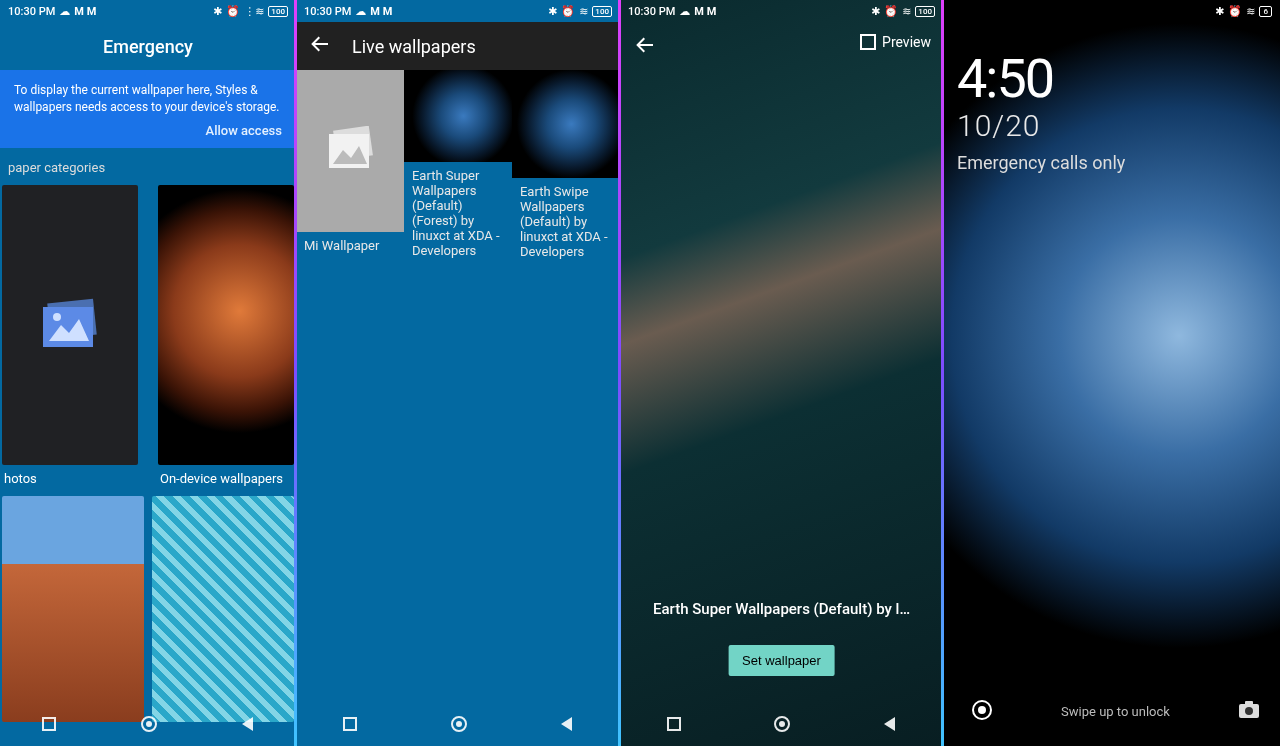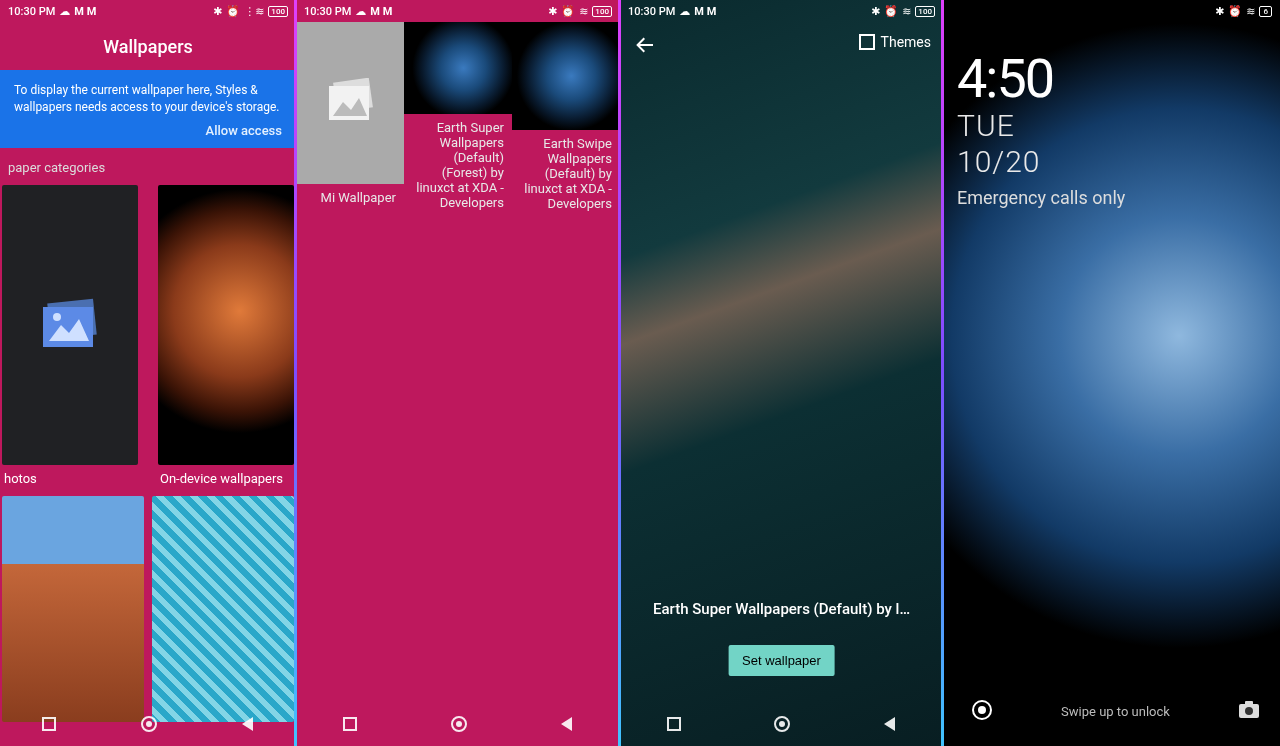--- a/index.html
+++ b/index.html
@@ -11,21 +11,21 @@
     width: 1280px;
     height: 746px;
     position: relative;
     color: #fff;
   }
   .phone {
     position: absolute;
     top: 0;
     height: 746px;
     overflow: hidden;
-    background: #be185d;
+    background: #0369a1;
   }
   .phone1 { left: 0; width: 296px; }
   .phone2 { left: 296px; width: 324px; }
   .phone3 { left: 620px; width: 323px; }
   .phone4 { left: 943px; width: 337px; }
 
   .divider {
     position: absolute;
     top: 0; height: 746px; width: 3px;
     background: linear-gradient(#e040fb,#7c4dff,#40c4ff);
@@ -111,21 +111,20 @@
   .lwgrid{
     display:flex;flex-wrap:wrap;
   }
   .lwcell{width:33.33%;}
   .lwcell .thumb{height:162px;overflow:hidden;position:relative;}
   .lwcell .cap{
     font-size:13px;
     padding:6px 8px 10px;
     color:#e8e8e8;
     min-height:20px;
-    text-align:right;
   }
 
   
   .p3title{
     position:absolute;
     left:0;right:0;
     bottom:128px;
     text-align:center;
     font-size:15px;
     font-weight:500;
@@ -183,21 +182,21 @@
       <span style="font-weight:700;">M M</span>
     </span>
     <span class="right">
       <span>✱</span>
       <span>⏰</span>
       <span>⋮≋</span>
       <span style="border:1px solid #fff;border-radius:2px;padding:0 2px;font-size:8px;">100</span>
     </span>
   </div>
   <div class="toolbar center">
-    <span style="font-weight:500;">Wallpapers</span>
+    <span style="font-weight:500;">Emergency</span>
   </div>
   <div class="banner">
     <div>To display the current wallpaper here, Styles &amp; wallpapers needs access to your device's storage.</div>
     <div class="lnk">Allow access</div>
   </div>
   <div class="section-title">paper categories</div>
 
   <div class="grid1">
     <div class="tile">
       <div class="img my-photos">
@@ -245,20 +244,28 @@
         <span>10:30 PM</span>
       <span>☁</span>
       <span style="font-weight:700;">M M</span>
       </span>
     <span class="right">
       <span>✱</span>
       <span>⏰</span>
       <span>≋</span>
       <span style="border:1px solid #fff;border-radius:2px;padding:0 2px;font-size:8px;">100</span>
     </span>
+  </div>
+  <div class="toolbar">
+    <span>
+      <svg width="20" height="20">
+          <path d="M18 9H5l5-5-1.4-1.4L1.2 10l7.4 7.4L10 16l-5-5h13z" fill="#fff"></path>
+        </svg>
+    </span>
+    <span>Live wallpapers</span>
   </div>
 
   <div class="lwgrid">
     <div class="lwcell">
       <div class="thumb miw">
         <svg width="54" height="50">
           <rect x="12" y="2" width="36" height="30" fill="#ddd" transform="rotate(-8 30 17)"></rect>
           <rect x="6" y="8" width="40" height="34" fill="#f2f2f2"></rect>
           <polygon points="10,38 20,24 28,32 36,20 44,38" fill="#bbb"></polygon>
         </svg>
@@ -307,21 +314,21 @@
 
   <span class="p3back">
     <svg width="22" height="22">
         <path d="M19 10H6l5-5-1.4-1.4L2.2 11l7.4 7.4L11 17l-5-5h13z" fill="#fff"></path>
       </svg>
   </span>
   <span class="p3prev">
     <svg width="16" height="16">
         <rect x="1" y="1" width="14" height="14" fill="none" stroke="#fff" stroke-width="2"></rect>
       </svg>
-    <span>Themes</span>
+    <span>Preview</span>
   </span>
 
   <div class="p3title">Earth Super Wallpapers (Default) by l…</div>
   <button class="setbtn">Set wallpaper</button>
 
   <div class="nav">
     <span><svg width="16" height="16">
           <rect x="2" y="2" width="12" height="12" fill="none" stroke="#fff" stroke-width="2"></rect>
         </svg></span>
     <span><svg width="18" height="18">
@@ -341,21 +348,20 @@
     <span class="right">
       <span>✱</span>
       <span>⏰</span>
       <span>≋</span>
       <span style="border:1px solid #fff;border-radius:2px;padding:0 3px;font-size:8px;">6</span>
     </span>
   </div>
 
   <div class="clock">
     <div class="clockt">4:50</div>
-    <div class="clockd">TUE</div>
     <div class="clockd">10/20</div>
     <div class="emg">Emergency calls only</div>
   </div>
 
   <div class="swipe">
     <span>
       <svg width="22" height="22">
           <circle cx="11" cy="11" r="9" fill="none" stroke="#fff" stroke-width="2"></circle>
           <circle cx="11" cy="11" r="4" fill="#fff"></circle>
         </svg>

